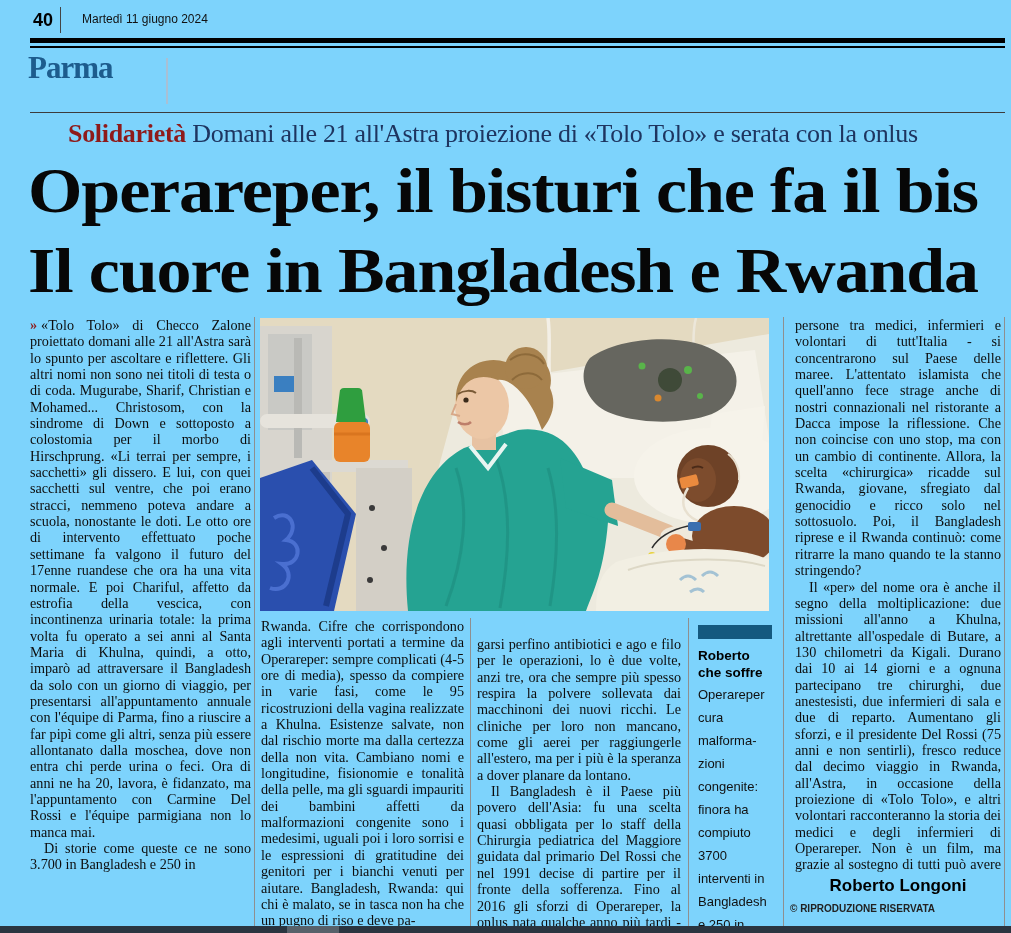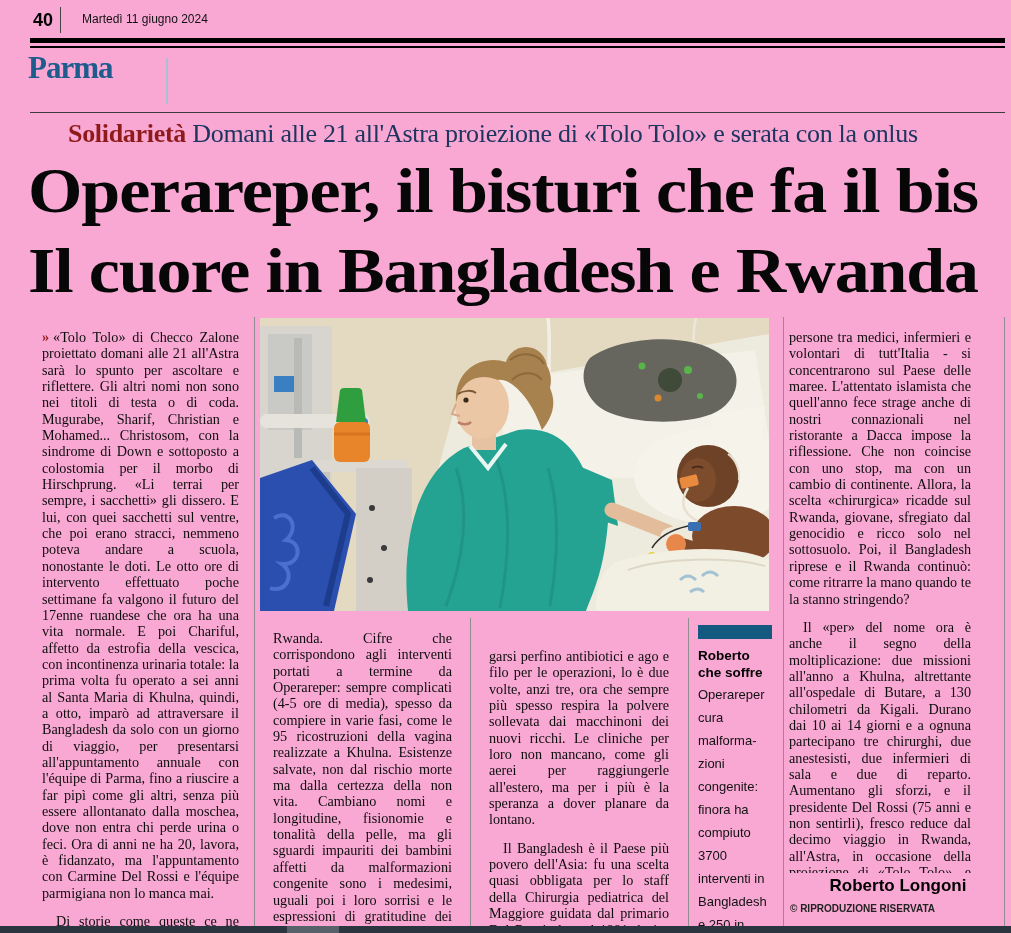--- a/index.html
+++ b/index.html
@@ -1,18 +1,18 @@
 <!DOCTYPE html>
 <html lang="it"><head>
 <meta charset="utf-8">
 <style>
   * { box-sizing: border-box; }
   html,body { margin:0; padding:0; background:#ffffff; }
   .page {
-    position:relative; width:1011px; height:933px; background:#f9a8d4;
+    position:relative; width:1011px; height:933px; background:#7dd3fc;
     font-family:"Liberation Serif", serif; color:#0d0d0d; overflow:hidden;text-decoration:underline;
   }
   
   .folio-num { position:absolute; left:33px; top:10px; font-family:"Liberation Sans",sans-serif;
     font-weight:700; font-size:18px; color:#000; }
   .folio-sep { position:absolute; left:60px; top:7px; width:1px; height:26px; background:#444; }
   .folio-date { position:absolute; left:82px; top:12px; font-family:"Liberation Sans",sans-serif;
     font-weight:500; font-size:12px; color:#111; }
   .rule-thick { position:absolute; left:30px; width:975px; top:38px; height:5px; background:#000; }
   .rule-thin  { position:absolute; left:30px; width:975px; top:46px; height:2px; background:#000; }
@@ -22,27 +22,27 @@
   .hairline { position:absolute; left:30px; width:975px; top:112px; height:1px; background:#3c3c3c; }
   
   .kicker { position:absolute; left:30px; top:119px; width:975px; font-size:26px; letter-spacing:-0.3px;margin-left:38px; }
   .kicker-label { color:#8e1a1a; font-weight:700; }
   .kicker-text  { color:#1e3560; }
   .headline-svg { position:absolute; left:28px; overflow:visible; }
   .headline-text { font-family:"Liberation Serif",serif; font-weight:700; font-size:64px;
     fill:#070707; letter-spacing:-1px; }
   
   .bodycol { position:absolute; overflow:hidden; }
-  .bodycol p { margin:12px; font-size:14.2px; line-height:16.35px; text-align:justify; }
+  .bodycol p { margin:0; font-size:14.2px; line-height:16.35px; text-align:justify; }
   .bodycol p.indent { text-indent:14px; }
   .lead-mark { color:#8e1a1a; font-weight:700; padding-right:4px; }
   .col1 { left:30px;  top:317px; width:221px; height:613px; }
   .col2 { left:261px; top:618px; width:203px; height:312px; }
   .col3 { left:477px; top:636px; width:204px; height:312px; }
-  .col5 { left:777px; top:317px; width:206px; height:556px; }
+  .col5 { left:795px; top:317px; width:206px; height:556px; }
   .vrule { position:absolute; width:1px; background:#8f8f8f; }
   .vr1 { left:254px;  top:317px; height:612px; }
   .vr2 { left:470px;  top:618px; height:311px; }
   .vr3 { left:688px;  top:618px; height:311px; }
   .vr4 { left:783px;  top:317px; height:612px; }
   .vr5 { left:1004px; top:317px; height:612px; }
   .byline { position:absolute; left:795px; top:876px; width:206px; text-align:center;
     font-family:"Liberation Sans",sans-serif; font-weight:700; font-size:17px; color:#000; }
   .copyright { position:absolute; left:790px; top:903px; width:206px; text-align:left;
     font-family:"Liberation Sans",sans-serif; font-weight:700; font-size:10px; color:#222; }
@@ -168,21 +168,21 @@
   </div>
 
   <div class="vrule vr1"></div>
   <div class="vrule vr2"></div>
   <div class="vrule vr3"></div>
   <div class="vrule vr4"></div>
   <div class="vrule vr5"></div>
 
   <div class="bodycol col1">
     <p><span class="lead-mark">»</span><span>«Tolo Tolo» di Checco Zalone proiettato domani alle 21 all'Astra sarà lo spunto per ascoltare e riflettere. Gli altri nomi non sono nei titoli di testa o di coda. Mugurabe, Sharif, Christian e Mohamed... Christosom, con la sindrome di Down e sottoposto a colostomia per il morbo di Hirschprung. «Li terrai per sempre, i sacchetti» gli dissero. E lui, con quei sacchetti sul ventre, che poi erano stracci, nemmeno poteva andare a scuola, nonostante le doti. Le otto ore di intervento effettuato poche settimane fa valgono il futuro del 17enne ruandese che ora ha una vita normale. E poi Chariful, affetto da estrofia della vescica, con incontinenza urinaria totale: la prima volta fu operato a sei anni al Santa Maria di Khulna, quindi, a otto, imparò ad attraversare il Bangladesh da solo con un giorno di viaggio, per presentarsi all'appuntamento annuale con l'équipe di Parma, fino a riuscire a far pipì come gli altri, senza più essere allontanato dalla moschea, dove non entra chi perde urina o feci. Ora di anni ne ha 20, lavora, è fidanzato, ma l'appuntamento con Carmine Del Rossi e l'équipe parmigiana non lo manca mai.</span></p>
-    <p class="indent">Di storie come queste ce ne sono 3.700 in Bangladesh e 150 in</p>
+    <p class="indent">Di storie come queste ce ne sono 3.700 in Bangladesh e 250 in</p>
   </div>
 
   <div class="bodycol col2">
     <p>Rwanda. Cifre che corrispondono agli interventi portati a termine da Operareper: sempre complicati (4-5 ore di media), spesso da compiere in varie fasi, come le 95 ricostruzioni della vagina realizzate a Khulna. Esistenze salvate, non dal rischio morte ma dalla certezza della non vita. Cambiano nomi e longitudine, fisionomie e tonalità della pelle, ma gli sguardi impauriti dei bambini affetti da malformazioni congenite sono i medesimi, uguali poi i loro sorrisi e le espressioni di gratitudine dei genitori per i bianchi venuti per aiutare. Bangladesh, Rwanda: qui chi è malato, se in tasca non ha che un pugno di riso e deve pa-</p>
   </div>
 
   <div class="bodycol col3">
     <p>garsi perfino antibiotici e ago e filo per le operazioni, lo è due volte, anzi tre, ora che sempre più spesso respira la polvere sollevata dai macchinoni dei nuovi ricchi. Le cliniche per loro non mancano, come gli aerei per raggiungerle all'estero, ma per i più è la speranza a dover planare da lontano.</p>
     <p class="indent">Il Bangladesh è il Paese più povero dell'Asia: fu una scelta quasi obbligata per lo staff della Chirurgia pediatrica del Maggiore guidata dal primario Del Rossi che nel 1991 decise di partire per il fronte della sofferenza. Fino al 2016 gli sforzi di Operareper, la onlus nata qualche anno più tardi - coinvolgendo un centinaio di</p>
   </div>

